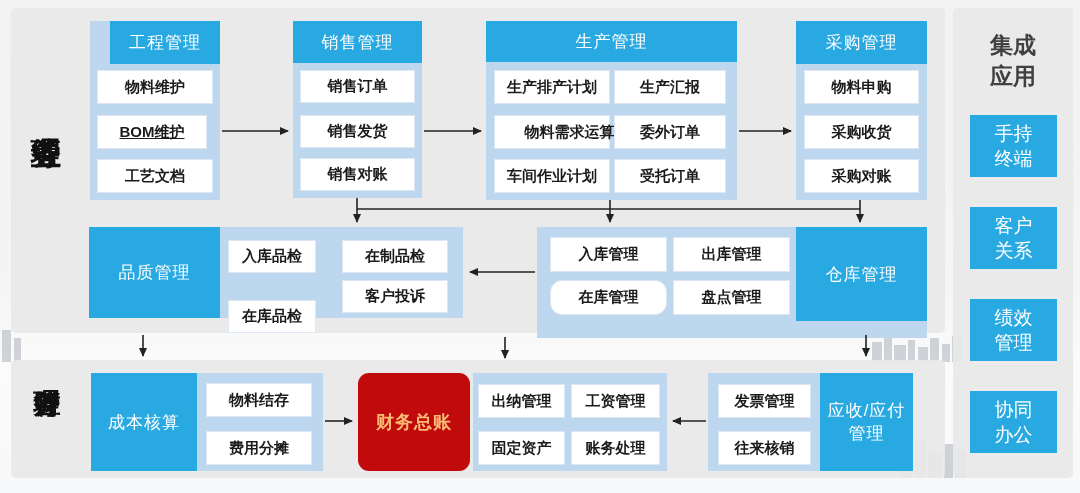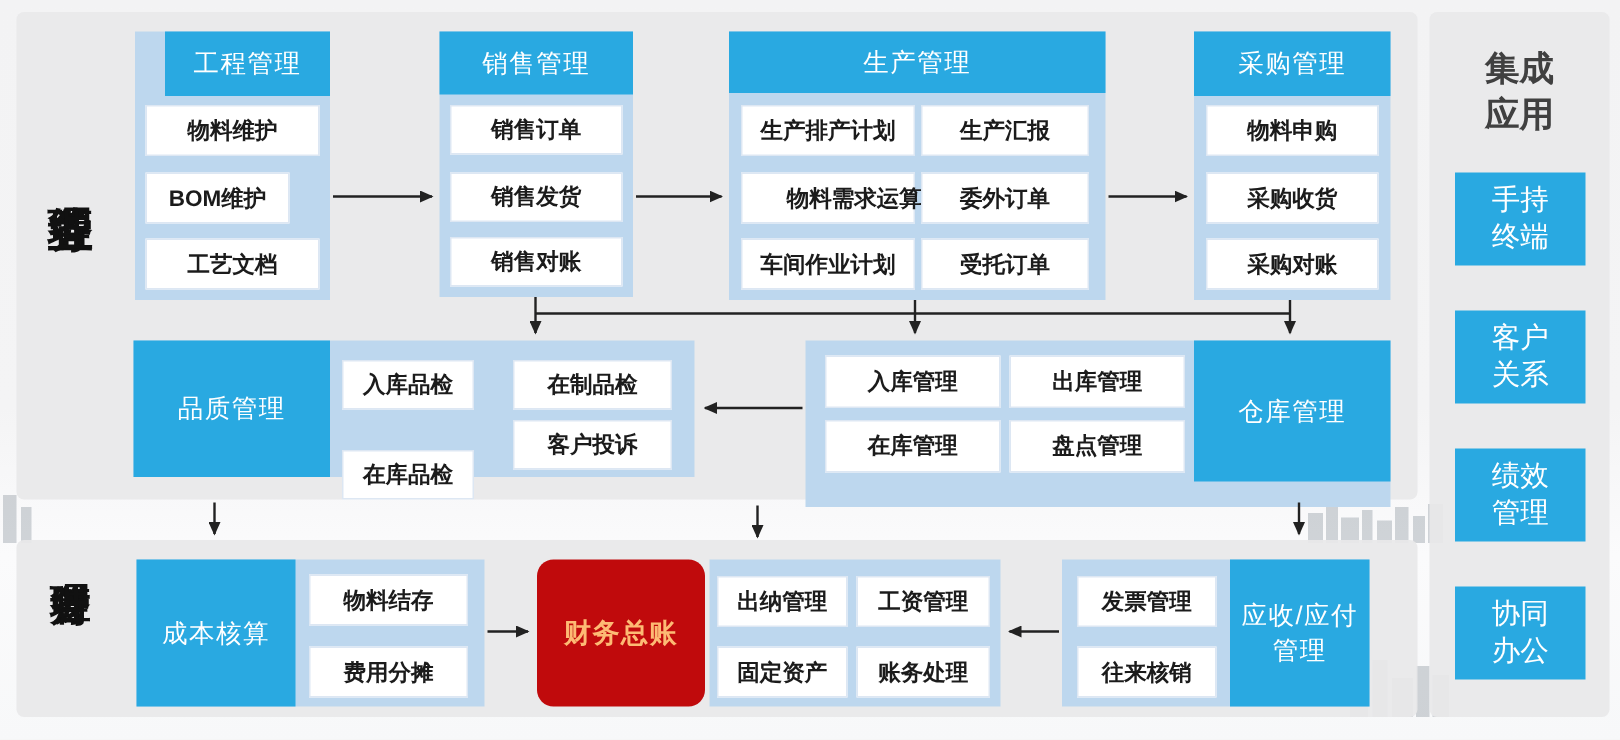--- a/index.html
+++ b/index.html
@@ -91,21 +91,21 @@
     <div class="int-box ml" style="left:17px; top:383px; width:87px; height:62px;">协同
 办公</div>
   </div>
 
   <div class="vlabel" style="left:31px; top:114px; font-size:30px;">业务管理</div>
   <div class="vlabel" style="left:33px; top:368px; font-size:27px;">财务管理</div>
 
   <div class="grp" style="left:90px; top:21px; width:130px; height:179px;">
     <div class="hdr" style="height:43px;margin-left:20px;">工程管理</div>
     <div class="box" style="left:7px; top:49px; width:116px; height:34px;">物料维护</div>
-    <div class="box" style="left:7px; top:94px; width:96px; height:34px;">BOM维护</div>
+    <div class="box" style="left:7px; top:94px; width:110px; height:34px;text-decoration:underline;">BOM维护</div>
     <div class="box" style="left:7px; top:138px; width:116px; height:34px;">工艺文档</div>
   </div>
 
   <div class="grp" style="left:293px; top:21px; width:129px; height:177px;">
     <div class="hdr" style="height:42px;">销售管理</div>
     <div class="box" style="left:7px; top:49px; width:115px; height:33px;">销售订单</div>
     <div class="box" style="left:7px; top:94px; width:115px; height:33px;">销售发货</div>
     <div class="box" style="left:7px; top:137px; width:115px; height:33px;">销售对账</div>
   </div>
 
@@ -130,21 +130,21 @@
     <div class="solid" style="left:0; top:0; width:131px; height:91px;text-align:center;">品质管理</div>
     <div class="box" style="left:139px; top:13px; width:88px; height:33px;">入库品检</div>
     <div class="box" style="left:253px; top:13px; width:106px; height:33px;">在制品检</div>
     <div class="box" style="left:139px; top:53px; width:88px; height:33px;margin-top:20px;">在库品检</div>
     <div class="box" style="left:253px; top:53px; width:106px; height:33px;">客户投诉</div>
   </div>
 
   <div class="grp" style="left:537px; top:227px; width:390px; height:111px;">
     <div class="box" style="left:13px; top:10px; width:117px; height:35px;">入库管理</div>
     <div class="box" style="left:136px; top:10px; width:117px; height:35px;">出库管理</div>
-    <div class="box" style="left:13px; top:53px; width:117px; height:35px;">在库管理</div>
+    <div class="box" style="left:13px; top:53px; width:117px; height:35px;border-radius:12px;">在库管理</div>
     <div class="box" style="left:136px; top:53px; width:117px; height:35px;">盘点管理</div>
     <div class="solid" style="left:259px; top:0; width:131px; height:94px;">仓库管理</div>
   </div>
 
   <div class="grp" style="left:91px; top:373px; width:232px; height:98px;">
     <div class="solid" style="left:0; top:0; width:106px; height:98px;">成本核算</div>
     <div class="box" style="left:115px; top:10px; width:106px; height:34px;">物料结存</div>
     <div class="box" style="left:115px; top:58px; width:106px; height:34px;">费用分摊</div>
   </div>
 

